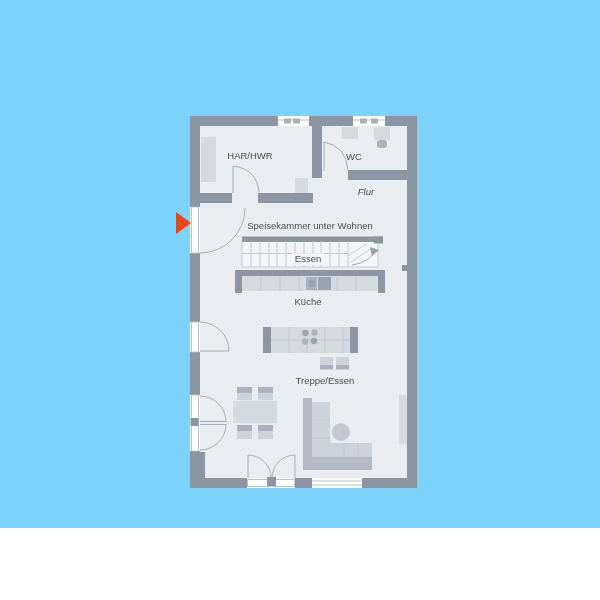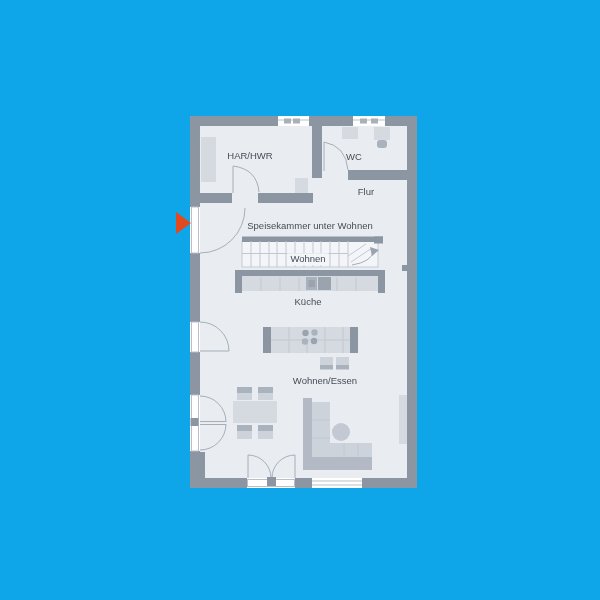--- a/index.html
+++ b/index.html
@@ -1,16 +1,16 @@
 <!DOCTYPE html>
 <html style="--wall: #8c95a2; --floor: #e9edf2; --stair_floor: #f3f5f8; --furniture: #d5dae1; --furniture_band: #aab2bd; --sofa_back: #b3bac5; --cushion: #ccd3da; --appliance: #9aa3ae; --accent: #e2491d; --text: #474c55; --background: #ffffff;"><head>
 <meta charset="utf-8">
 <style>
   html,body{margin:0;padding:0;width:600px;height:600px;background:#ffffff;overflow:hidden;}
-  #stage{position:relative;width:600px;height:600px;background:#0ea5e9;
+  #stage{position:relative;width:600px;height:528px;background:#7dd3fc;
          font-family:"Liberation Sans","DejaVu Sans",sans-serif;}
   #plan-svg{position:absolute;left:0;top:0;width:600px;height:600px;}
   .lbl{position:absolute;transform:translate(-50%,-50%);font-size:9.5px;line-height:1;
        color:var(--text,#474c55);white-space:nowrap;letter-spacing:0;}
   .lbl-treppe{background:var(--stair_floor,#f3f5f8);padding:1px 3px;}
   
   .wall{fill:var(--wall,#8c95a2);}
   .floor{fill:var(--floor,#e9edf2);}
   .stairbg{fill:var(--stair_floor,#f3f5f8);stroke:#c6ccd4;stroke-width:1;}
   .furn{fill:var(--furniture,#d5dae1);}
@@ -217,18 +217,18 @@
       <rect class="band" x="377" y="140" width="10" height="8" rx="3"></rect>
     </g>
 
     <g>
       <polygon class="accent" points="176,212 176,234 191,223"></polygon>
     </g>
   </svg>
 
   <div class="lbl" style="left:250px;top:156px;">HAR/HWR</div>
   <div class="lbl" style="left:354px;top:157px;">WC</div>
-  <div class="lbl" style="left:366px;top:192px;">Flur</div>
+  <div class="lbl" style="left:366px;top:192px;font-style:italic;">Flur</div>
   <div class="lbl" style="left:310px;top:226px;">Speisekammer unter Wohnen</div>
-  <div class="lbl lbl-treppe" style="left:308px;top:259px;">Wohnen</div>
+  <div class="lbl lbl-treppe" style="left:308px;top:259px;">Essen</div>
   <div class="lbl" style="left:308px;top:302px;">Küche</div>
-  <div class="lbl" style="left:325px;top:381px;">Wohnen/Essen</div>
+  <div class="lbl" style="left:325px;top:381px;">Treppe/Essen</div>
 </div>
 
 </body></html>

